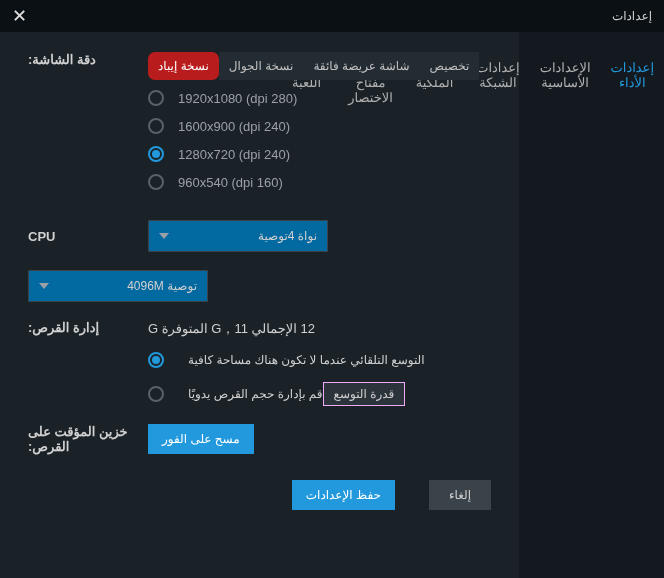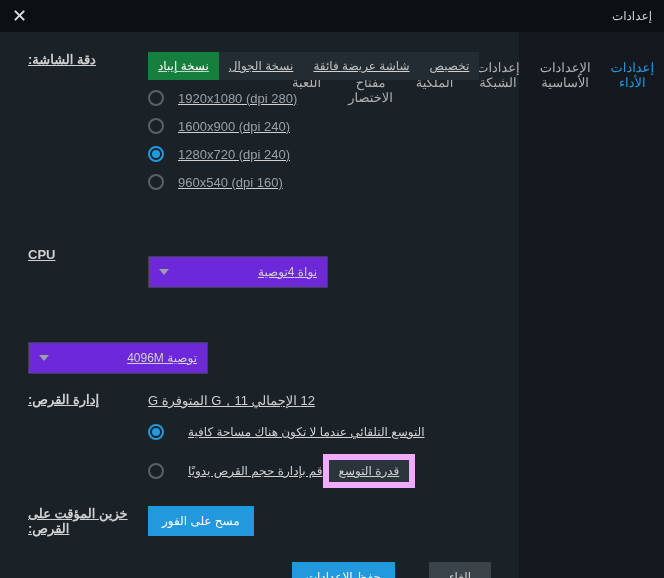--- a/index.html
+++ b/index.html
@@ -4,39 +4,39 @@
 <style>
 * { margin: 0; padding: 0; box-sizing: border-box; font-family: Tahoma, Arial, sans-serif; }
 body { background: #1a2228; color: #d0d0d0; width: 664px; height: 578px; overflow: hidden; direction: rtl; }
 .titlebar { background: #0a1014; height: 32px; display: flex; align-items: center; padding: 0 12px; justify-content: space-between; direction: ltr; }
 .title { font-size: 12px; }
 .close-icon { color: #e0e0e0; font-size: 18px; cursor: pointer; }
 .main { display: flex; height: 546px; }
 .sidebar { width: 145px; background: #13191f; display: flex; flex-direction: row; padding-top: 10px; }
 .sidebar-item { color: #b0b0b0; font-size: 13px; text-align: center; padding: 18px 10px; cursor: pointer; }
 .sidebar-item.active { color: #2299dd; }
-.content { flex: 1; padding: 20px 28px 6px 28px; overflow-y: auto; direction: ltr; text-decoration: underline; }
+.content { flex: 1; padding: 20px 28px 6px 28px; overflow-y: auto; direction: ltr; }
 .row { display: flex; align-items: flex-start; margin-bottom: 18px; }
 .label { width: 120px; font-size: 13px; font-weight: bold; color: #d0d0d0; text-align: left; }
 .controls { flex: 1; }
 .tab-group { display: flex; }
 .tab { padding: 7px 10px; font-size: 12px; background: #232c33; color: #c0c0c0; cursor: pointer; }
-.tab.active { background: #15803d; color: #fff; }
+.tab.active { background: #b91c1c; color: #fff; border-radius: 7px; }
 .radio-list { margin-top: 10px; }
 .radio-item { display: flex; align-items: center; margin-bottom: 12px; cursor: pointer; }
 .radio { width: 16px; height: 16px; border-radius: 50%; border: 2px solid #5a6268; margin-right: 14px; display: flex; align-items: center; justify-content: center; flex-shrink: 0; }
 .radio.checked { border-color: #2299dd; }
 .radio.checked::after { content: ''; width: 8px; height: 8px; border-radius: 50%; background: #2299dd; }
 .radio-label { font-size: 13px; color: #9aa0a6; }
-.select { width: 180px; height: 32px; background: #6d28d9; border: 1px solid #3a434a; display: flex; align-items: center; justify-content: space-between; padding: 0 10px; cursor: pointer; font-size: 12px; color: #d0d0d0; direction: rtl; margin-top: 36px; }
+.select { width: 180px; height: 32px; background: #0369a1; border: 1px solid #3a434a; display: flex; align-items: center; justify-content: space-between; padding: 0 10px; cursor: pointer; font-size: 12px; color: #d0d0d0; direction: rtl; }
 .chevron { border-left: 5px solid transparent; border-right: 5px solid transparent; border-top: 6px solid #9aa0a6; }
 .disk-info { font-size: 13px; color: #d0d0d0; direction: rtl; text-align: left; }
 .radio-row { display: flex; align-items: center; margin-top: 14px; direction: rtl; justify-content: flex-end; }
 .radio-row .text { font-size: 12px; color: #d0d0d0; margin-left: 10px; }
-.chip { background: #2b333b; padding: 4px 10px; font-size: 12px; color: #d0d0d0; border: 6px solid #f0abfc; margin-right: 10px; cursor: pointer; }
+.chip { background: #2b333b; padding: 4px 10px; font-size: 12px; color: #d0d0d0; border: 1px solid #f0abfc; margin-right: 10px; cursor: pointer; }
 .btn-blue { background: #2299dd; color: #fff; padding: 8px 14px; font-size: 12px; border: none; cursor: pointer; }
 .footer { display: flex; justify-content: flex-end; gap: 10px; margin-top: 26px; direction: ltr; }
 .btn-grey { background: #3a434a; color: #d0d0d0; padding: 8px 20px; font-size: 12px; border: none; cursor: pointer; margin-left: 24px; }
 </style>
 </head>
 <body>
 
 <div class="titlebar">
   <span class="close-icon">✕</span>
   <span class="title">إعدادات</span>

